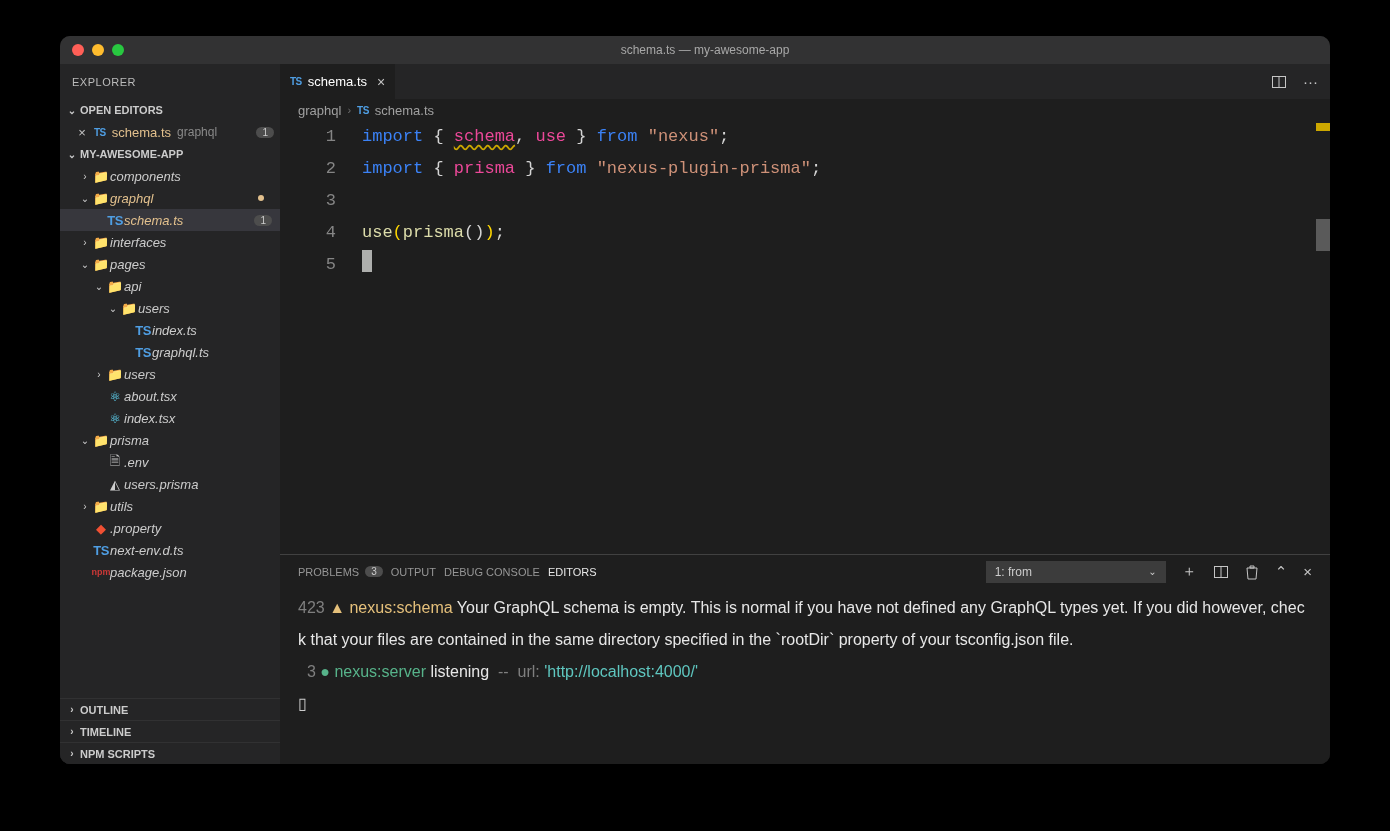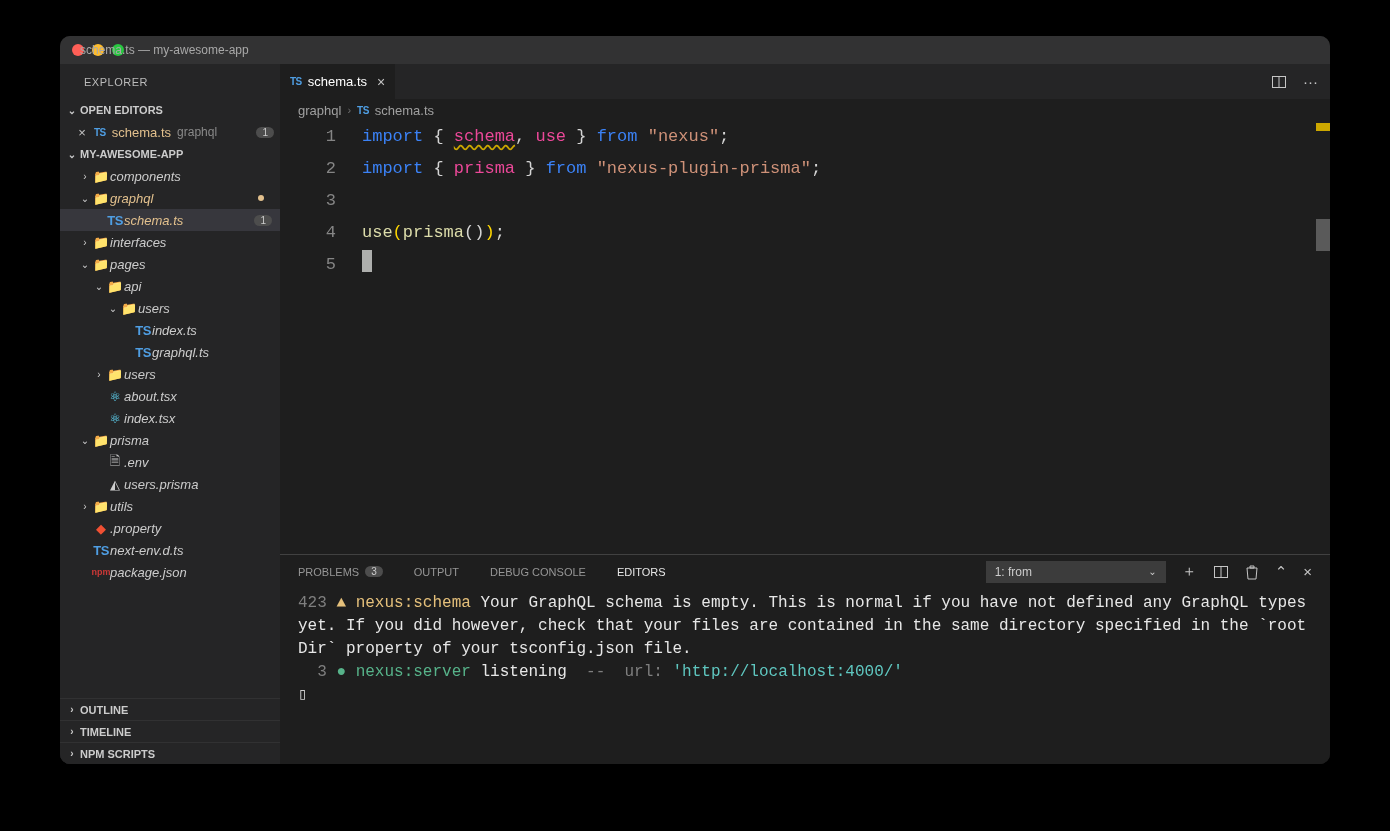--- a/index.html
+++ b/index.html
@@ -29,36 +29,36 @@
   display: flex;
   align-items: center;
   position: relative;
   flex-shrink: 0;
 }
 .traffic-lights { display: flex; gap: 8px; padding-left: 12px; }
 .traffic-light { width: 12px; height: 12px; border-radius: 50%; }
 .tl-close { background: #ff5f57; }
 .tl-min { background: #febc2e; }
 .tl-max { background: #28c840; }
-.title-text { position: absolute; left: 0; right: 0; text-align: left; color: #a8a8a8; font-size: 12px; padding-left: 20px; }
+.title-text { position: absolute; left: 0; right: 0; text-align: center; color: #a8a8a8; font-size: 12px; padding-left: 20px; }
 .body { flex: 1; display: flex; min-height: 0; }
 .sidebar {
   width: 220px;
   background: #252526;
   display: flex;
   flex-direction: column;
   color: #ccc;
   font-size: 13px;
   flex-shrink: 0;
 }
 .sidebar-header {
   height: 35px;
   display: flex;
   align-items: center;
-  padding: 0 24px;
+  padding: 0 12px;
   color: #bbb;
   font-size: 11px;
   letter-spacing: 0.5px;
 }
 .section-hdr {
   height: 22px;
   display: flex;
   align-items: center;
   padding: 0 4px;
   font-size: 11px;
@@ -172,21 +172,21 @@
   background: #1e1e1e;
   border-top: 1px solid #414141;
   display: flex;
   flex-direction: column;
 }
 .panel-tabs {
   height: 33px;
   display: flex;
   align-items: center;
   padding: 0 18px;
-  gap: 31px;
+  gap: 8px;
   color: #969696;
   font-size: 11px;
 }
 .panel-tab { cursor: pointer; display: flex; align-items: center; gap: 6px; }
 .panel-tab.active { color: #e7e7e7; }
 .pill { background: #4d4d4d; border-radius: 10px; padding: 0 6px; font-size: 10px; color: #ccc; }
 .panel-controls { margin-left: auto; display: flex; align-items: center; gap: 16px; color: #c5c5c5; }
 .term-select {
   background: #3c3c3c;
   border: 1px solid #3c3c3c;
@@ -195,23 +195,23 @@
   width: 180px;
   display: flex;
   align-items: center;
   padding: 0 8px;
   font-size: 12px;
   justify-content: space-between;
 }
 .terminal {
   flex: 1;
   padding: 4px 18px;
-  font-family: Liberation Mono, monospace;
+  font-family: Liberation Sans, sans-serif;
   font-size: 16px;
-  line-height: 23px;
+  line-height: 32px;
   color: #ccc;
   white-space: pre-wrap;
   word-break: break-all;
 }
 .t-dim { color: #7f7f7f; }
 .t-yel { color: #e5c07b; }
 .t-wht { color: #e7e7e7; }
 .t-grn { color: #57b38a; }
 .t-cyan { color: #5fc7c0; }
 .icon-btn { cursor: pointer; font-size: 15px; }

